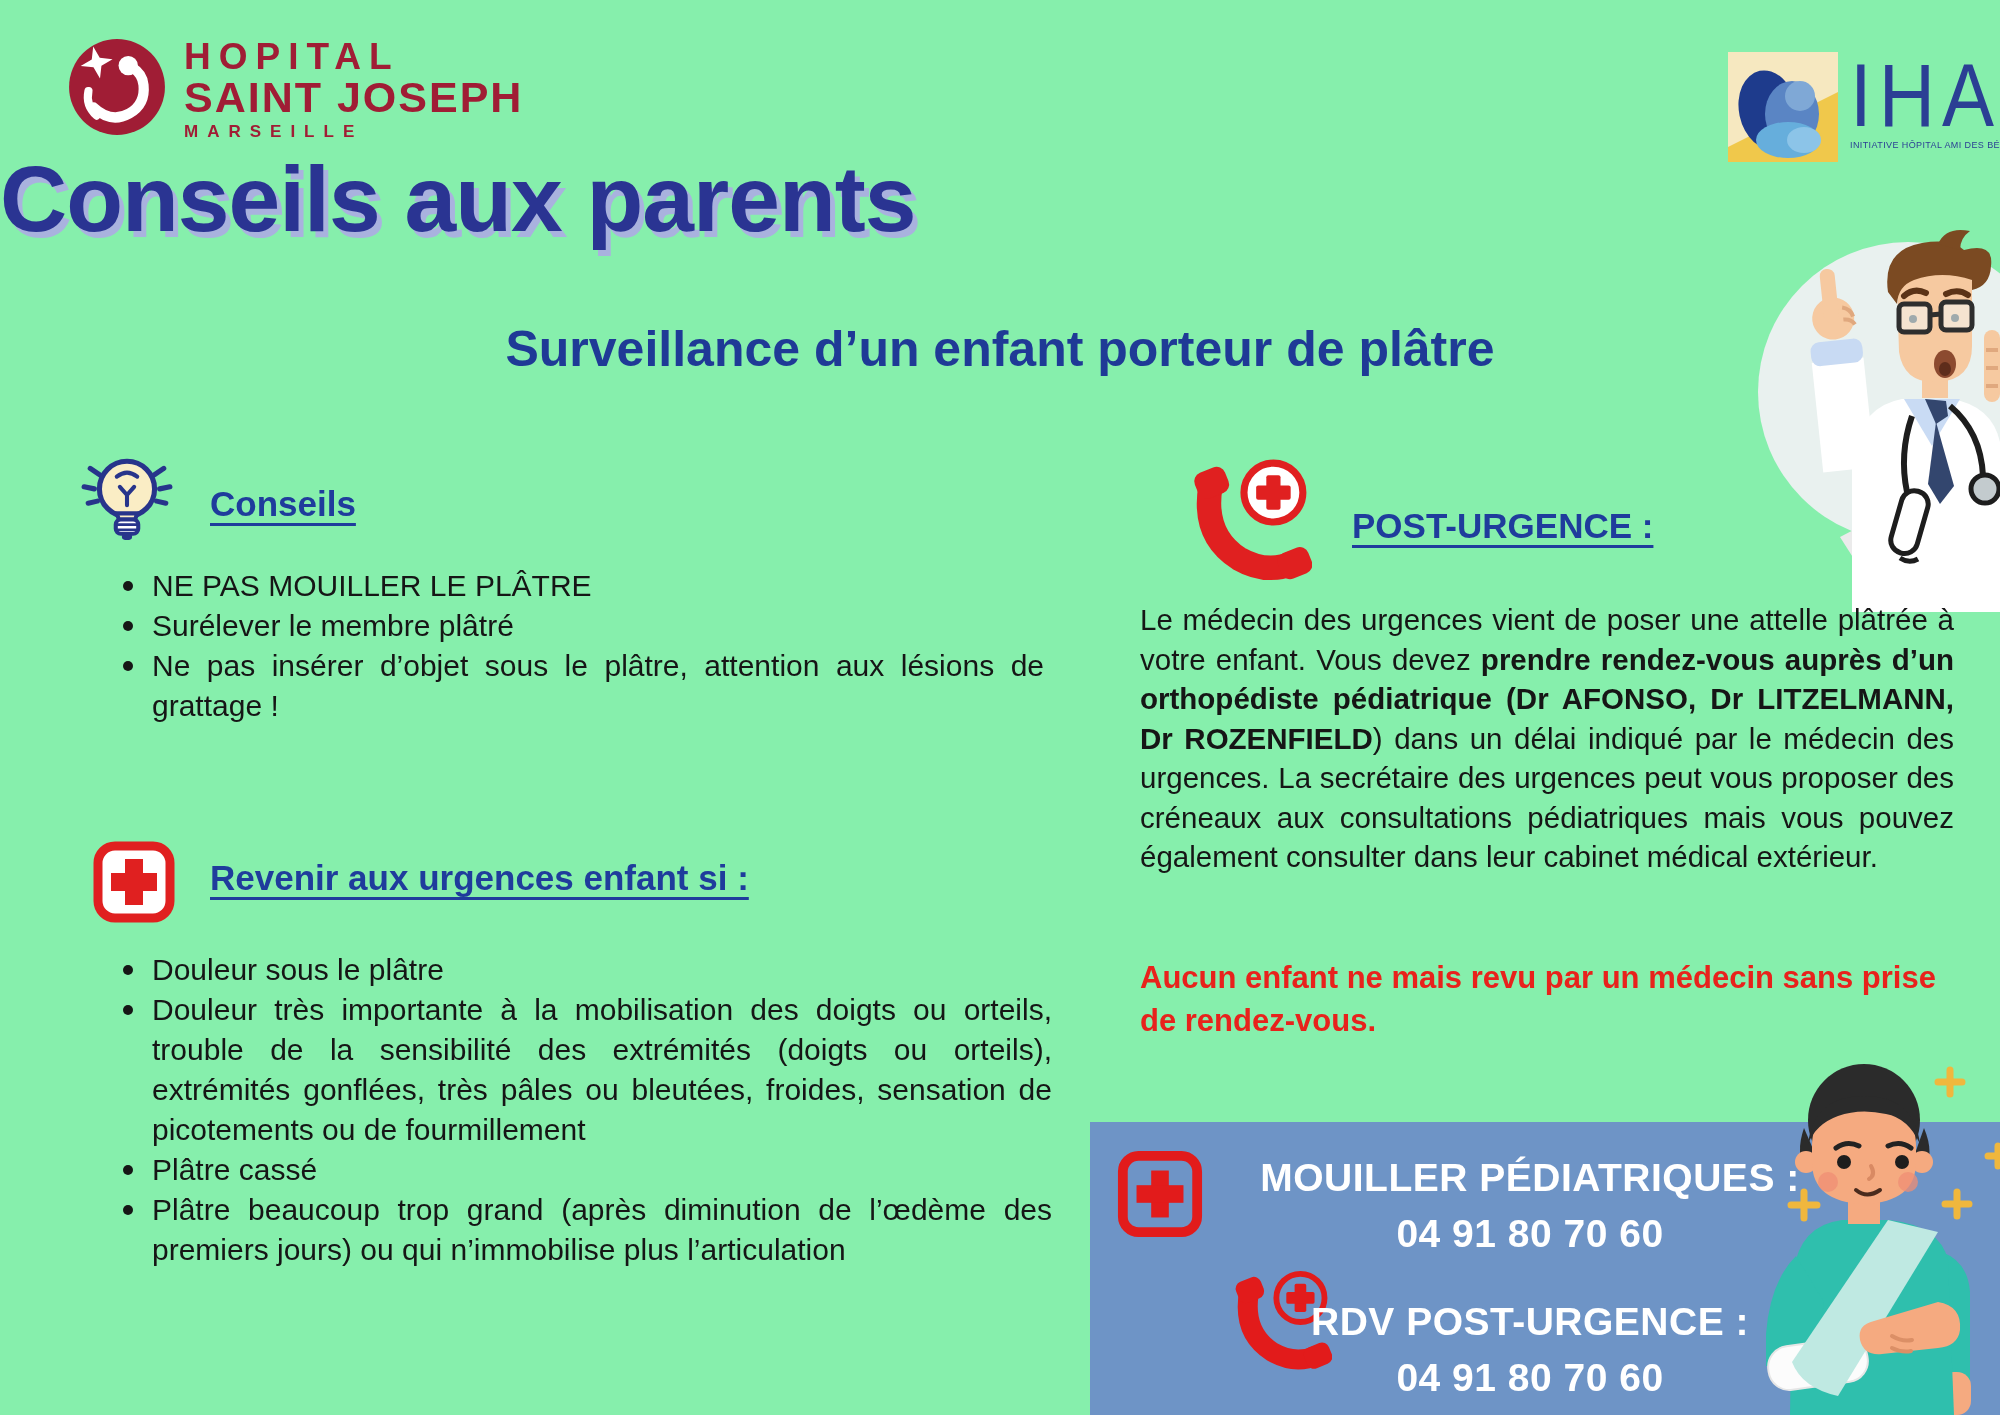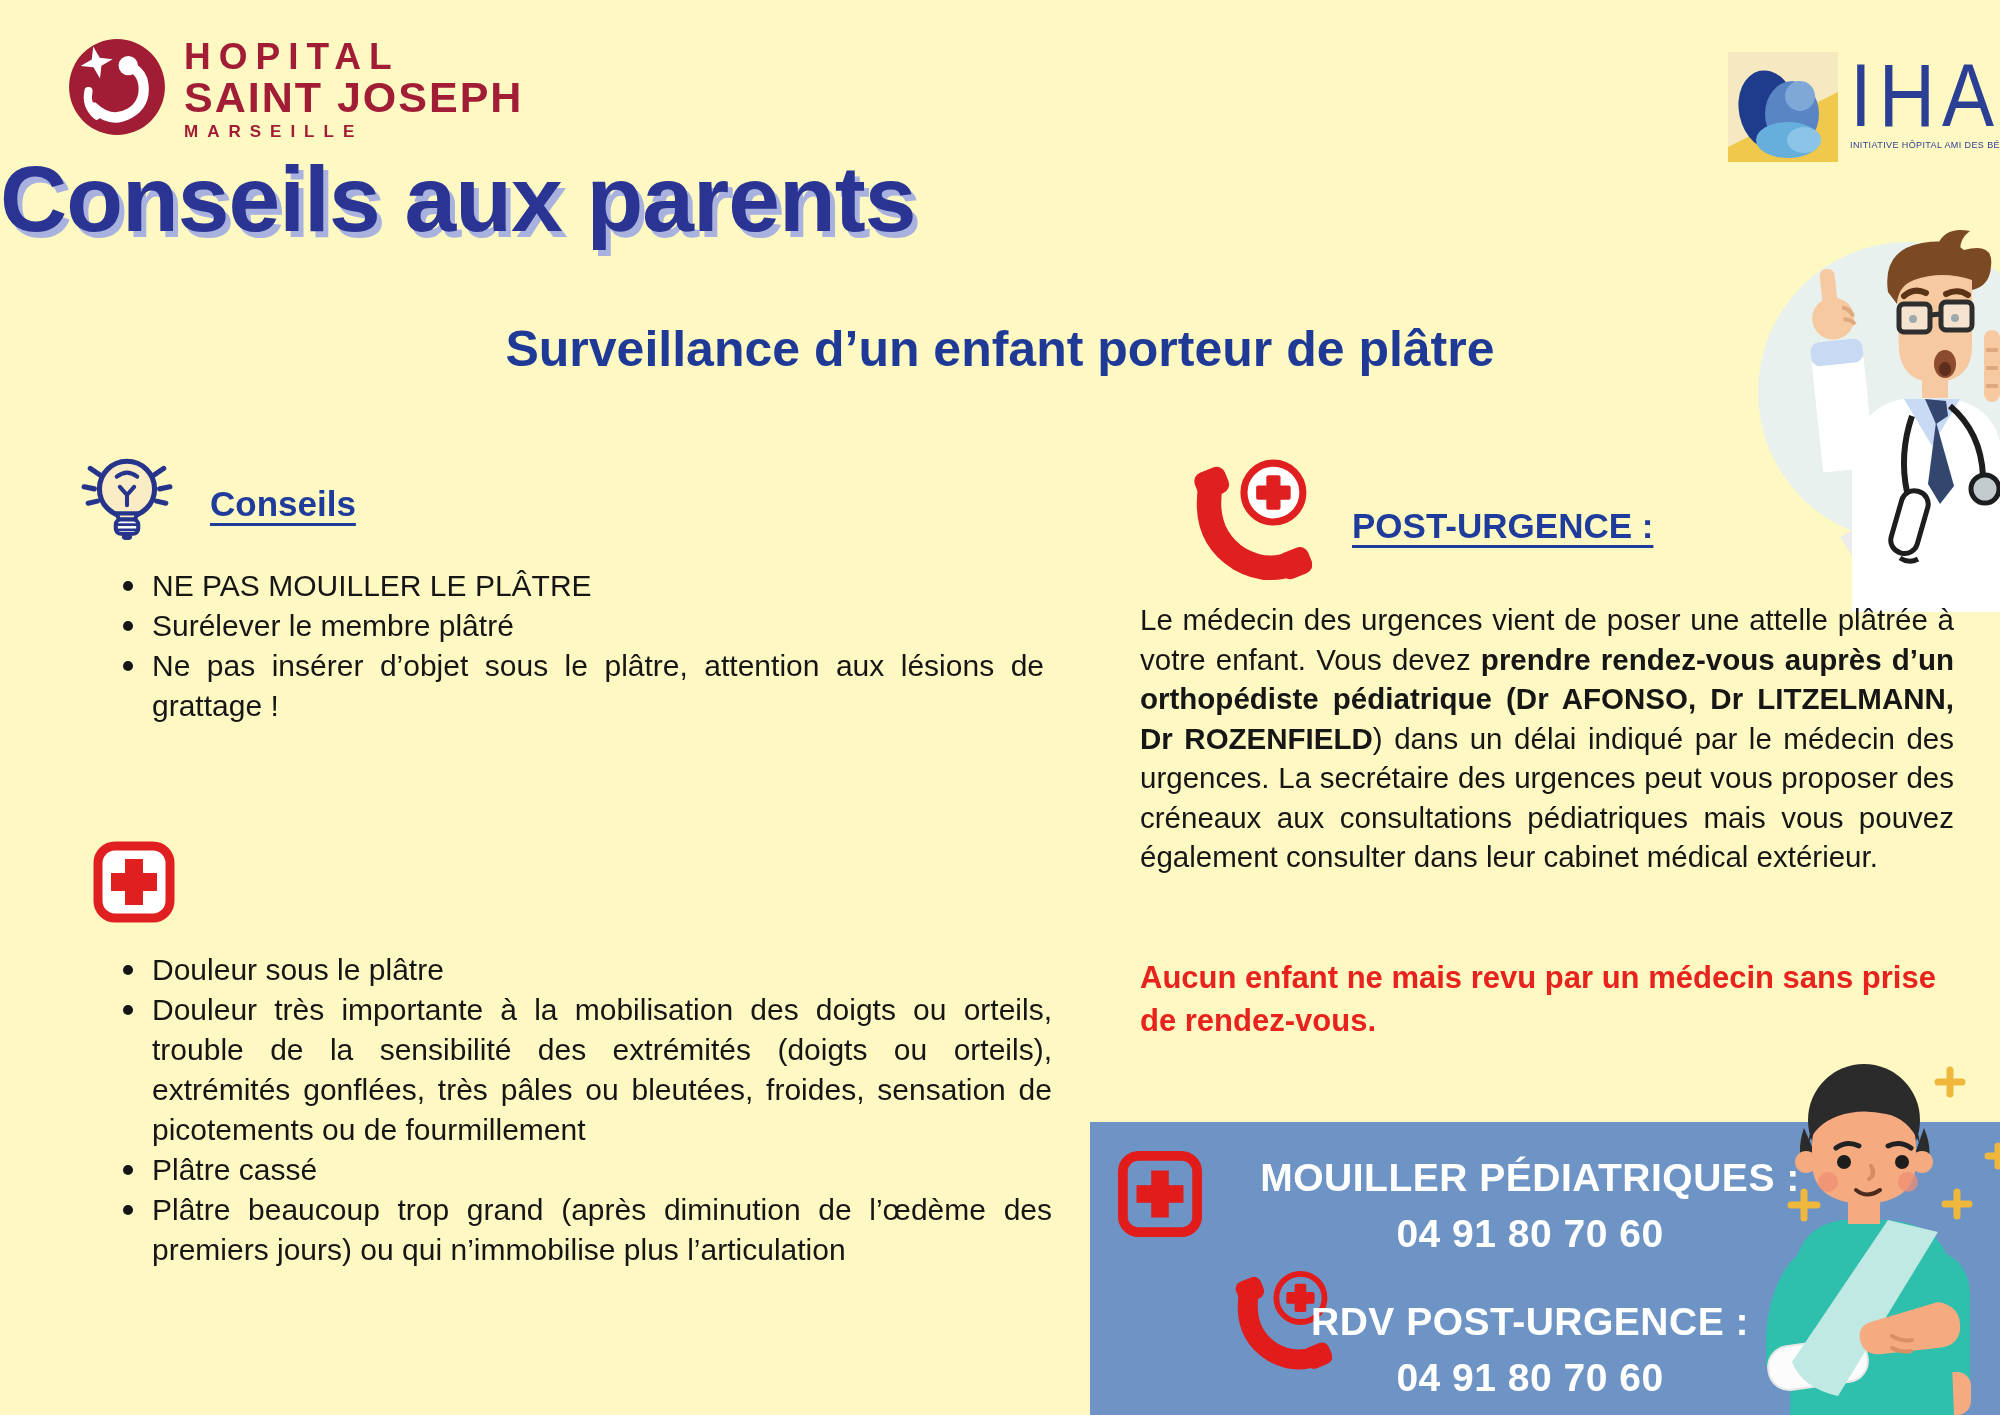--- a/index.html
+++ b/index.html
@@ -1,16 +1,16 @@
 <!DOCTYPE html>
 <html lang="fr"><head>
 <meta charset="utf-8">
 <style>
   html,body{margin:0;padding:0;background:#9a9a9a;}
-  .page{position:relative;width:2000px;height:1415px;background:#fef9c3;overflow:hidden;
+  .page{position:relative;width:2000px;height:1415px;background:#86efac;overflow:hidden;
         font-family:"Liberation Sans",sans-serif;color:#161616;}
 
   
   .hsj-logo{position:absolute;left:66px;top:36px;display:flex;align-items:center;gap:16px;}
   .hsj-text{display:flex;flex-direction:column;line-height:1.02;color:#A01D35;}
   .hsj-l1{font-size:37px;font-weight:600;letter-spacing:8px;}
   .hsj-l2{font-size:43px;font-weight:800;letter-spacing:2px;}
   .hsj-l3{font-size:17px;font-weight:700;letter-spacing:9px;margin-top:3px;}
 
   .ihab-logo{position:absolute;left:1728px;top:52px;display:flex;align-items:flex-start;gap:12px;}
@@ -180,20 +180,21 @@
     <li>Ne pas insérer d’objet sous le plâtre, attention aux lésions de grattage !</li>
   </ul>
 
   <span class="icon-abs" id="cross-icon">
     <svg width="84" height="84" viewBox="0 0 84 84">
       <rect x="6" y="6" width="72" height="72" rx="17" fill="#fff" stroke="#E02020" stroke-width="9"></rect>
       <rect x="33" y="19" width="18" height="46" fill="#E02020"></rect>
       <rect x="19" y="33" width="46" height="18" fill="#E02020"></rect>
     </svg>
   </span>
+  <div class="sec-head" id="urgences-head">Revenir aux urgences enfant si :</div>
 
   <ul class="blist" id="list-urgences">
     <li>Douleur sous le plâtre</li>
     <li>Douleur très importante à la mobilisation des doigts ou orteils, trouble de la sensibilité des extrémités (doigts ou orteils), extrémités gonflées, très pâles ou bleutées, froides, sensation de picotements ou de fourmillement</li>
     <li>Plâtre cassé</li>
     <li>Plâtre beaucoup trop grand (après diminution de l’œdème des premiers jours) ou qui n’immobilise plus l’articulation</li>
   </ul>
 
   <span class="icon-abs" id="phone-icon-1">
     <svg width="132" height="132" viewBox="0 0 130 130">

